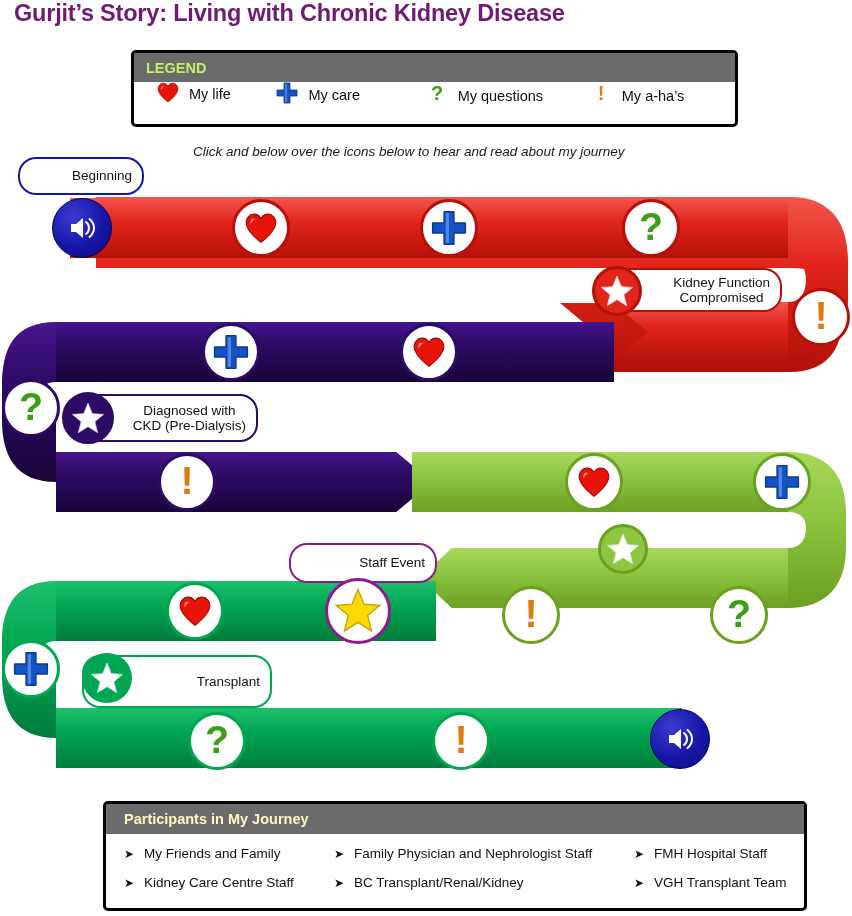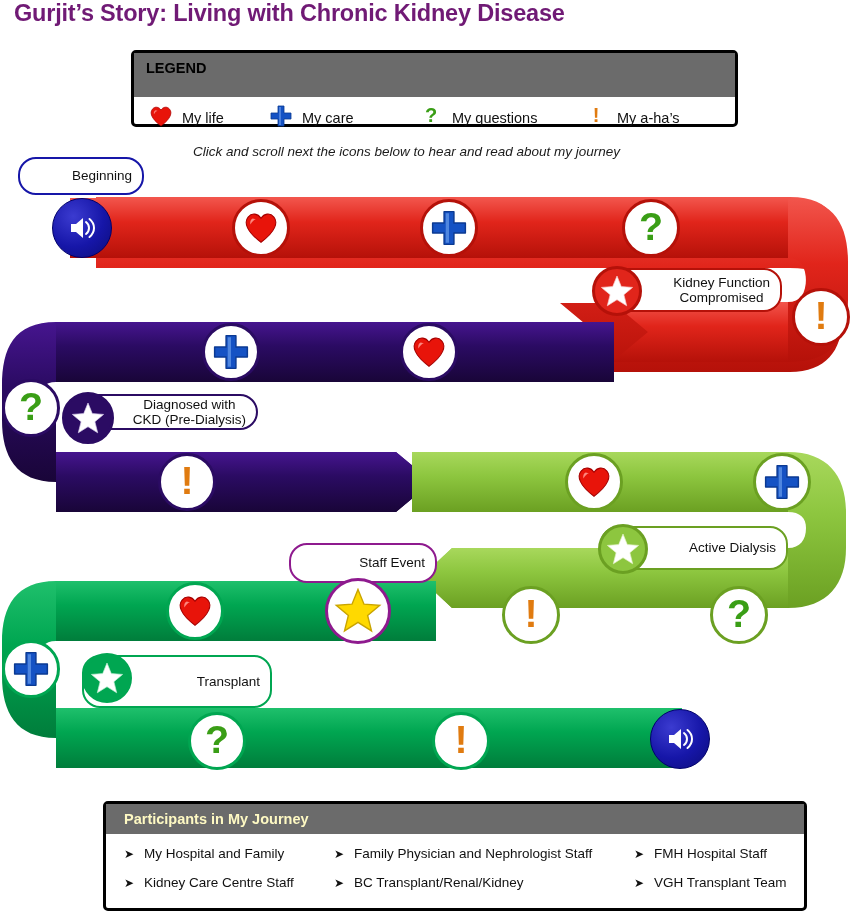--- a/index.html
+++ b/index.html
@@ -39,34 +39,34 @@
     left: 131px;
     top: 50px;
     width: 607px;
     height: 77px;
     border: 3px solid #000000;
     border-radius: 5px;
     background: #ffffff;
     box-sizing: border-box;
   }
   #legend-header {
-    height: 44px;
+    height: 29px;
     background: #6b6b6b;
-    color: #000000;
+    color: #bef264;
     font-size: 14.5px;
     font-weight: bold;
     line-height: 30px;
     padding-left: 12px;
     box-sizing: border-box;
   }
   #legend-items {
     display: flex;
-    align-items: center;
+    align-items: flex-start;
     height: 41px;
-    padding-left: 12px;
+    padding-left: 19px;
     box-sizing: border-box;
   }
   .legend-item {
     display: flex;
     align-items: center;
     font-size: 14.5px;
     color: #111111;
   }
   .legend-item .lg-ico {
     width: 30px;
@@ -222,21 +222,21 @@
           <svg width="12" height="24" viewBox="0 0 12 24">
             <text x="6" y="18" font-family="Liberation Sans, sans-serif" font-size="20" font-weight="bold" fill="#e07b10" text-anchor="middle">!</text>
           </svg>
         </span>
         <span>My a-ha’s</span>
       </div>
 
     </div>
   </div>
 
-  <div id="instruction">Click and scroll next the icons below to hear and read about my journey</div>
+  <div id="instruction">Click and below over the icons below to hear and read about my journey</div>
 
   <svg id="ribbons" viewBox="0 0 852 916">
     <defs>
       <linearGradient id="gRed" x1="0" y1="0" x2="0" y2="1">
         <stop offset="0%" stop-color="#f2554c"></stop>
         <stop offset="40%" stop-color="#e1251b"></stop>
         <stop offset="100%" stop-color="#b51109"></stop>
       </linearGradient>
       <linearGradient id="gPurple" x1="0" y1="0" x2="0" y2="1">
         <stop offset="0%" stop-color="#46158f"></stop>
@@ -346,33 +346,30 @@
   <div class="pill" style="left:596px; top:268px; width:186px; height:44px; border:2px solid #b51109; padding-left:46px;">
     <span style="white-space:pre-line; text-align:center;">Kidney Function
 Compromised</span>
   </div>
   <div class="node" style="left:592px; top:266px; width:50px; height:50px; border:3px solid #b51109; background:#e1251b;">
     <svg width="34" height="33" viewBox="0 0 34 33">
       <path d="M17 1 L21.3 11.6 L32.6 12.4 L23.9 19.7 L26.7 30.8 L17 24.7 L7.3 30.8 L10.1 19.7 L1.4 12.4 L12.7 11.6 Z" fill="#ffffff" stroke="#f7c9c7" stroke-width="0.7"></path>
     </svg>
   </div>
 
-  <div class="pill" style="left:66px; top:394px; width:192px; height:36px; border:2px solid #2b0b63; padding-left:48px;">
+  <div class="pill" style="left:66px; top:394px; width:192px; height:48px; border:2px solid #2b0b63; padding-left:48px;">
     <span style="white-space:pre-line; text-align:center;">Diagnosed with
 CKD (Pre-Dialysis)</span>
   </div>
   <div class="node" style="left:62px; top:392px; width:52px; height:52px; border:3px solid #2b0b63; background:#2b0b63;">
     <svg width="34" height="33" viewBox="0 0 34 33">
       <path d="M17 1 L21.3 11.6 L32.6 12.4 L23.9 19.7 L26.7 30.8 L17 24.7 L7.3 30.8 L10.1 19.7 L1.4 12.4 L12.7 11.6 Z" fill="#ffffff" stroke="#d4c8ea" stroke-width="0.7"></path>
     </svg>
   </div>
 
-  <div class="pill" style="left:600px; top:526px; width:188px; height:44px; border:2px solid #6ba022; padding-left:48px;">
-    <span>Active Dialysis</span>
-  </div>
   <div class="node" style="left:598px; top:524px; width:50px; height:50px; border:3px solid #6ba022; background:#8dc63f;">
     <svg width="34" height="33" viewBox="0 0 34 33">
       <path d="M17 1 L21.3 11.6 L32.6 12.4 L23.9 19.7 L26.7 30.8 L17 24.7 L7.3 30.8 L10.1 19.7 L1.4 12.4 L12.7 11.6 Z" fill="#ffffff" stroke="#dff0c2" stroke-width="0.7"></path>
     </svg>
   </div>
 
   <div class="pill" style="left:82px; top:655px; width:190px; height:53px; border:2px solid #00a651; padding-left:48px;">
     <span>Transplant</span>
   </div>
   <div class="node" style="left:82px; top:653px; width:50px; height:50px; border:3px solid #00a651; background:#00a651;">
@@ -492,21 +489,21 @@
     <svg width="18" height="38" viewBox="0 0 12 26">
       <text x="6" y="21" font-family="Liberation Sans, sans-serif" font-size="27" font-weight="bold" fill="#e07b10" text-anchor="middle">!</text>
     </svg>
   </div>
 
   <div id="participants">
     <div id="participants-header">Participants in My Journey</div>
     <div id="participants-grid">
       <div class="participant">
         <span class="arrow">➤</span>
-        <span>My Hospital and Family</span>
+        <span>My Friends and Family</span>
       </div>
       <div class="participant">
         <span class="arrow">➤</span>
         <span>Family Physician and Nephrologist Staff</span>
       </div>
       <div class="participant">
         <span class="arrow">➤</span>
         <span>FMH Hospital Staff</span>
       </div>
       <div class="participant">

